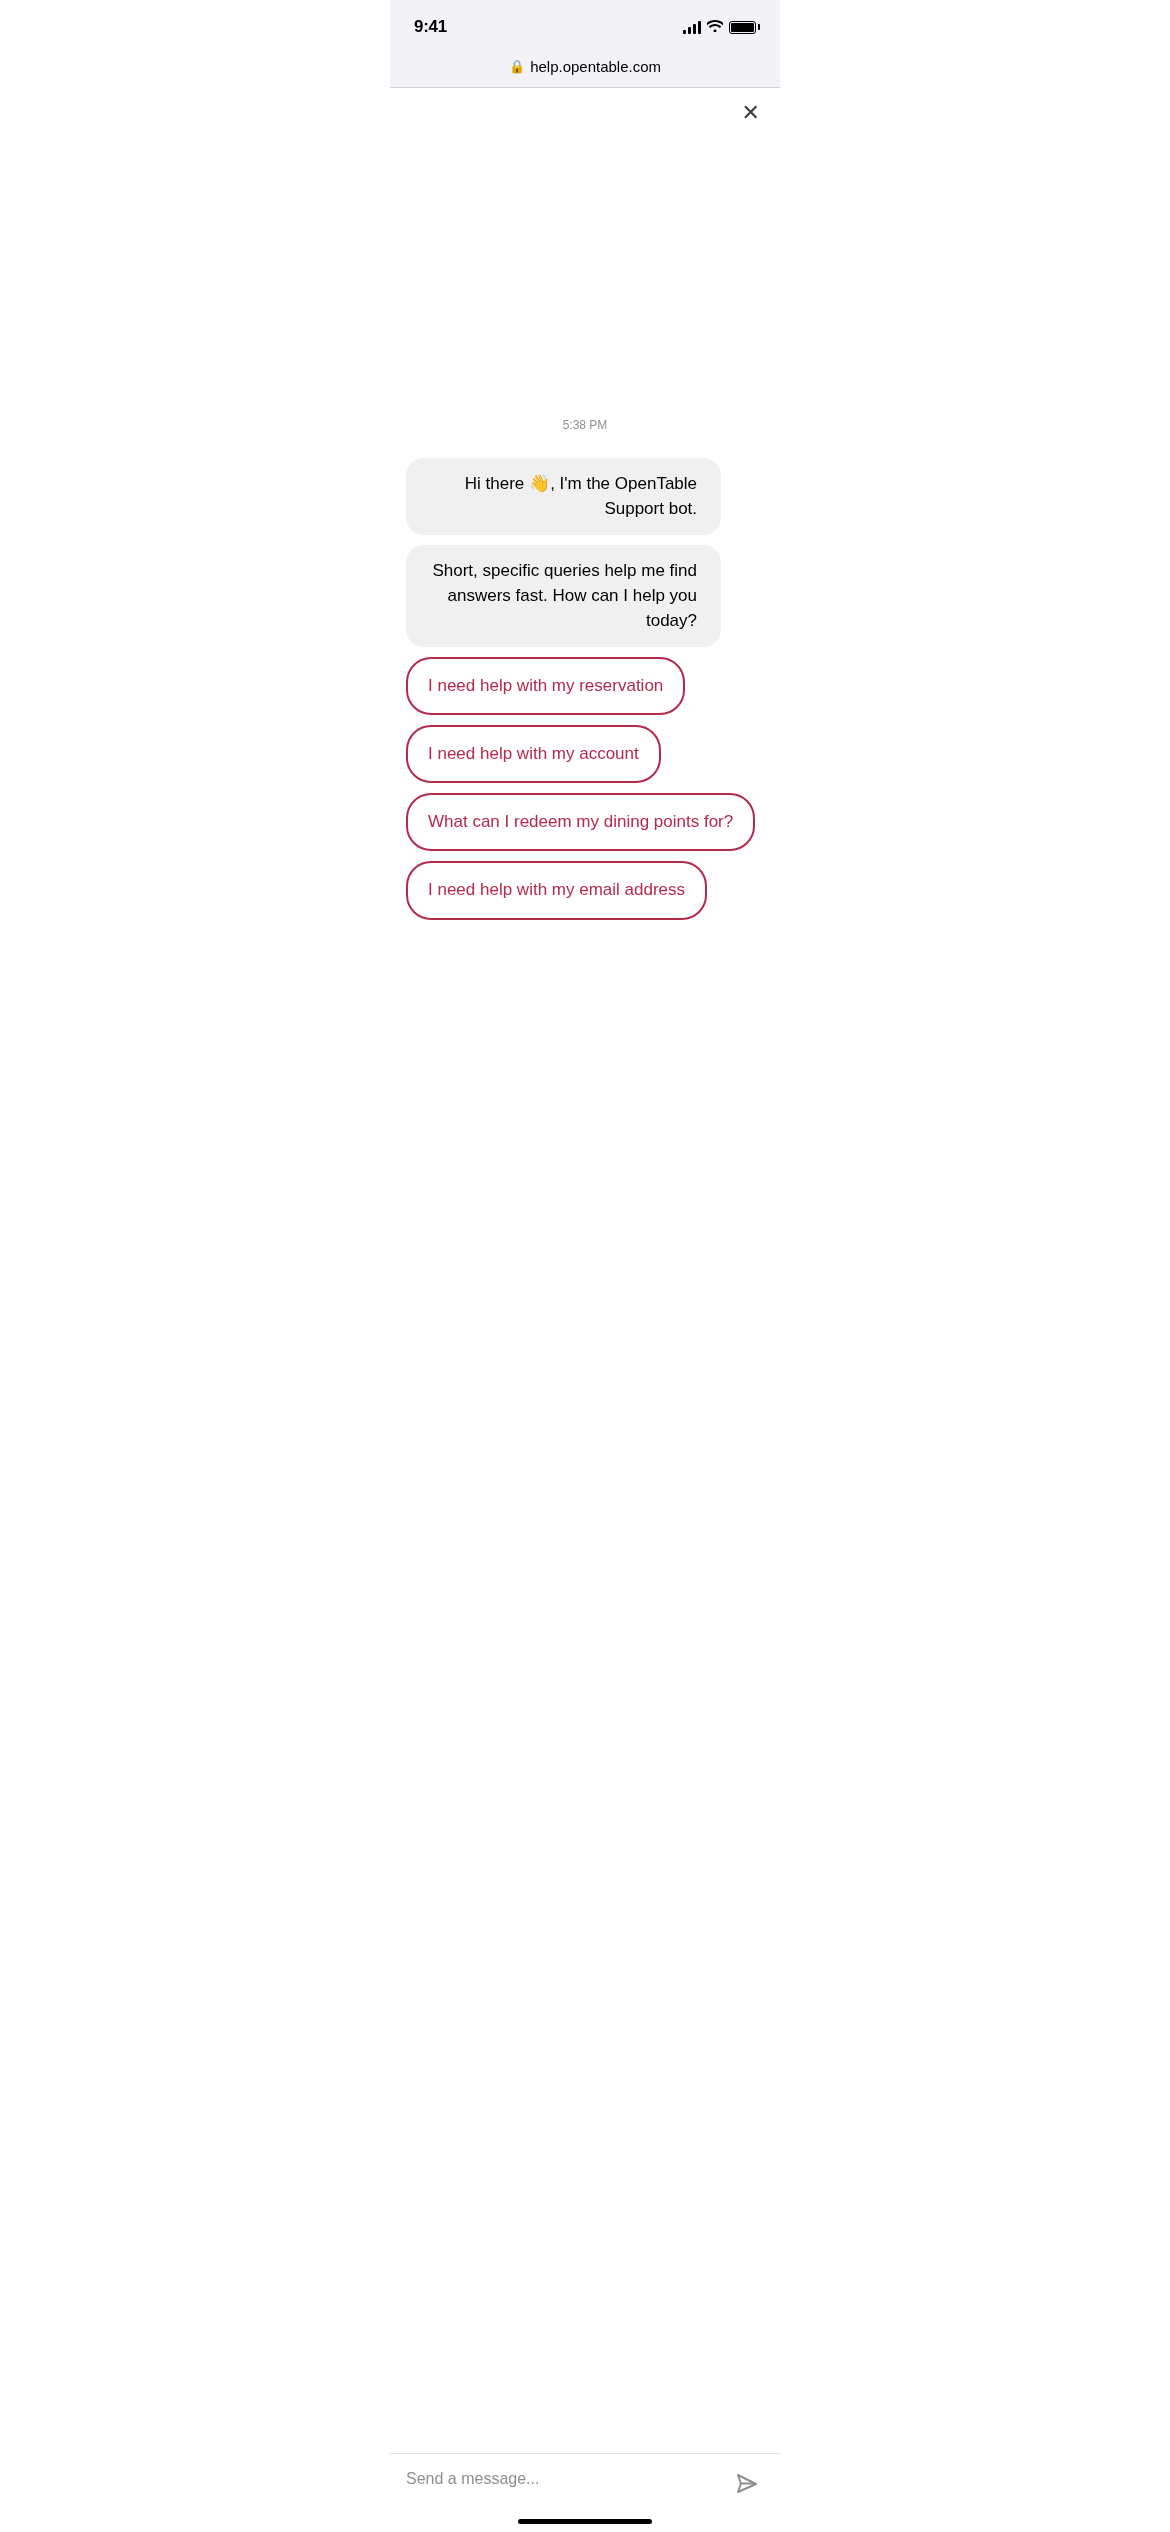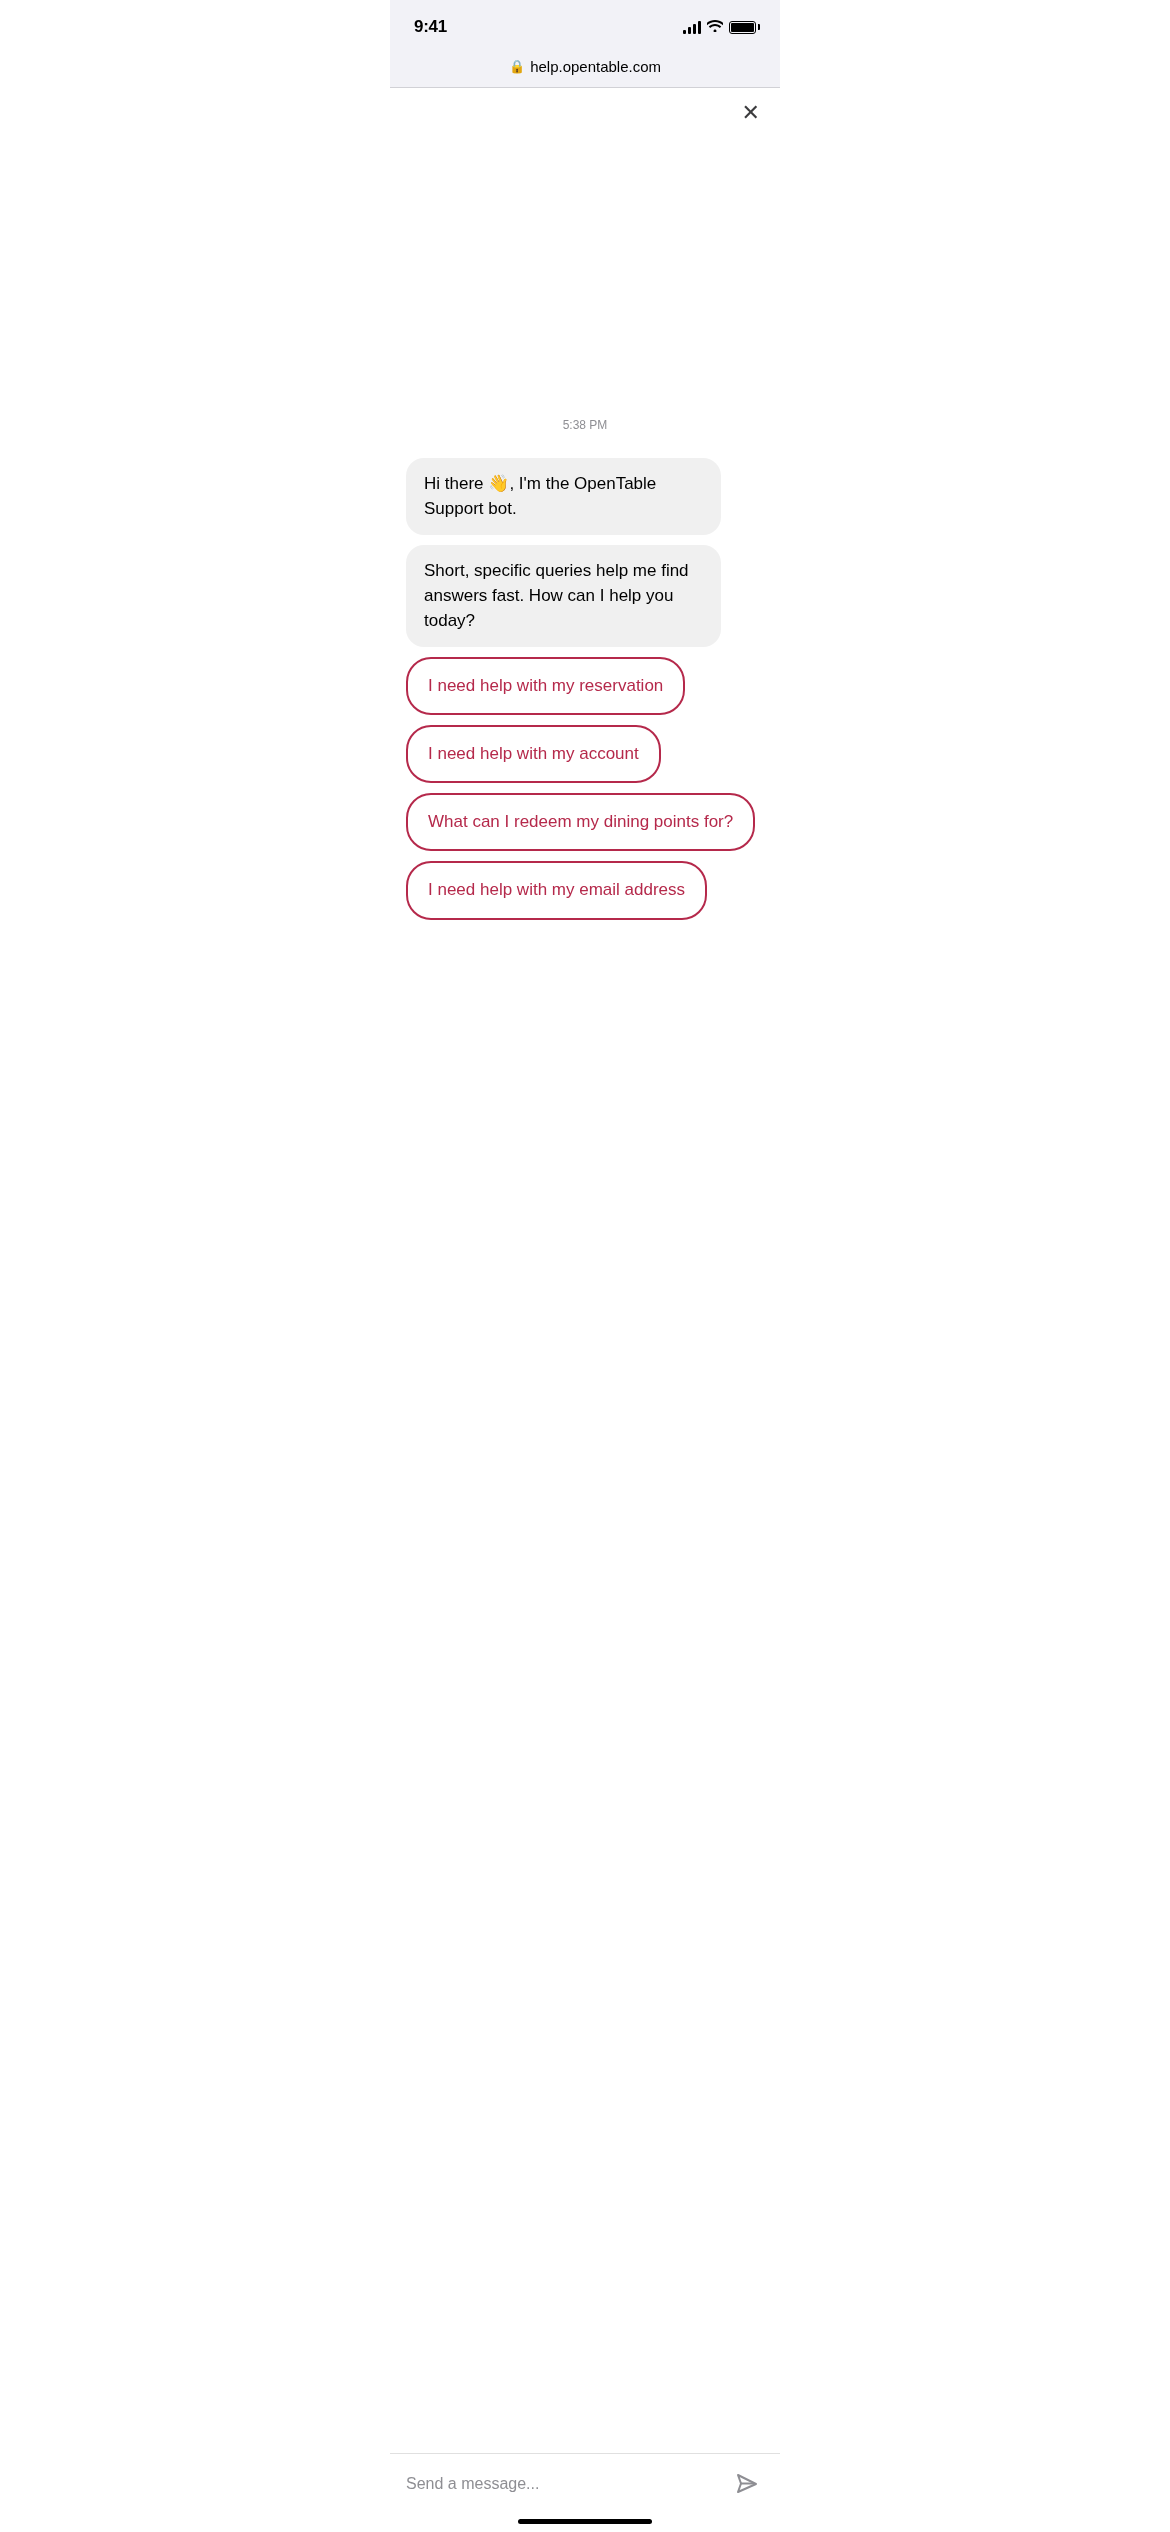--- a/index.html
+++ b/index.html
@@ -151,26 +151,27 @@
     .timestamp {
       text-align: center;
       color: #8e8e93;
       font-size: 12px;
       margin-bottom: 26px;
     }
 
     .bot-message {
       background: #f0f0f0;
       border-radius: 18px;
-      padding: 14px 18px;
+      padding: 14px 24px;
       margin-bottom: 10px;
       max-width: 88%;
       font-size: 17px;
       line-height: 1.45;
       color: #000;
+      text-align: right;
     }
 
     
     .quick-replies {
       display: flex;
       flex-direction: column;
       gap: 10px;
       padding: 0 0 16px 0;
     }
 
@@ -199,21 +200,21 @@
     .message-input-area {
       position: fixed;
       bottom: 0;
       left: 50%;
       transform: translateX(-50%);
       width: 390px;
       background: #fff;
       border-top: 1px solid #e0e0e0;
       padding: 12px 16px 30px 16px;
       display: flex;
-      align-items: center;
+      align-items: flex-start;
       gap: 10px;
     }
 
     .message-input {
       flex: 1;
       border: none;
       outline: none;
       font-size: 16px;
       color: #000;
       background: transparent;

